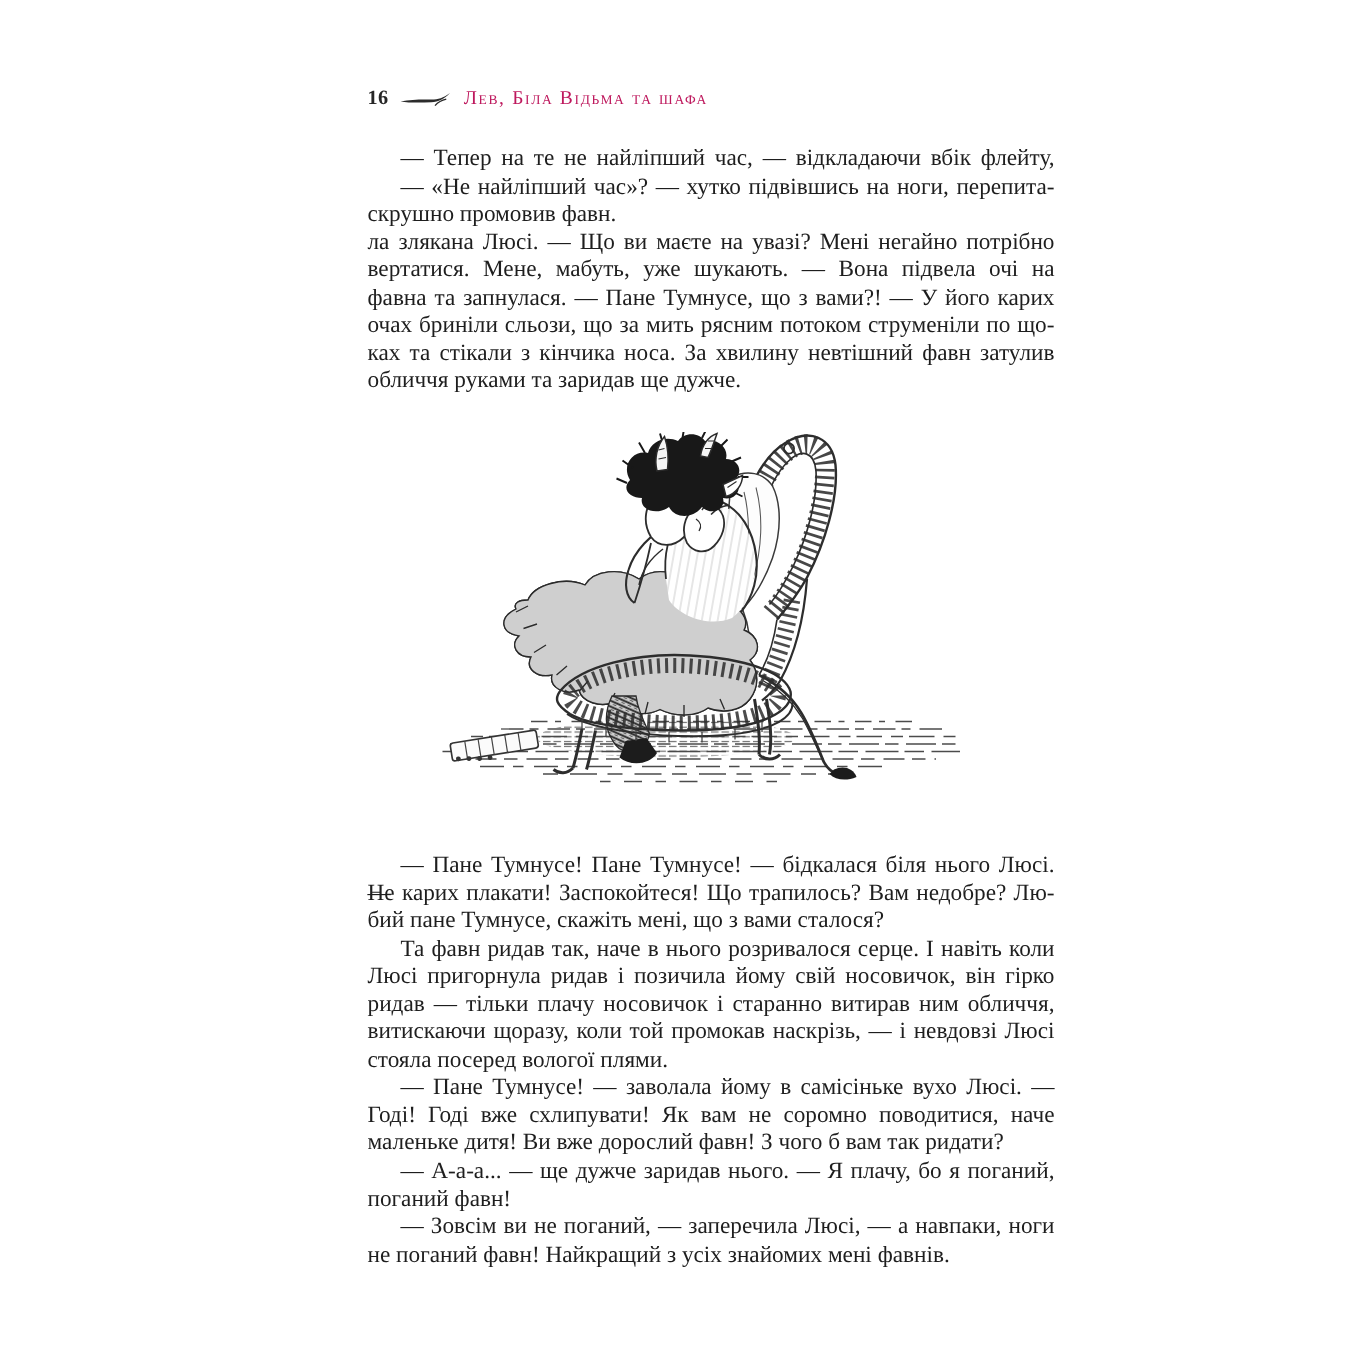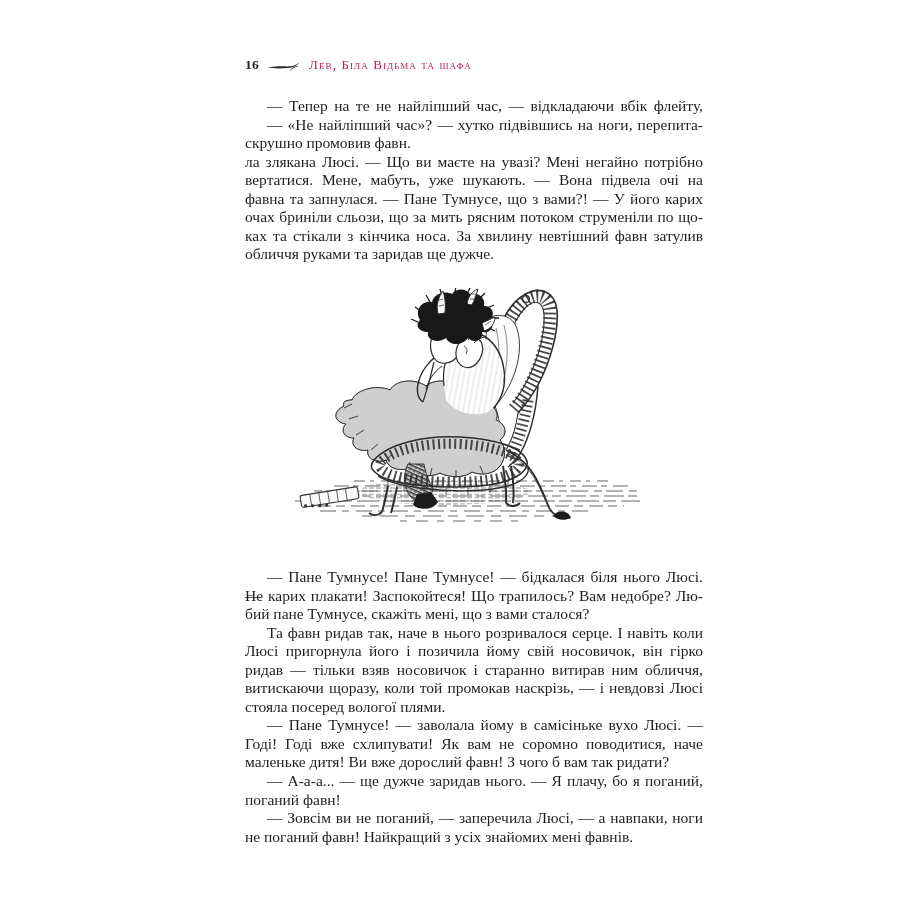--- a/index.html
+++ b/index.html
@@ -196,22 +196,22 @@
         <path d="M264,225 C270,222 277,224 279,230 C272,233 265,232 261,228 Z" fill="#1c1c1c" stroke="none"></path>
       </g>
     </svg>
   </div>
 
   <div class="textblock" id="block-bottom">
       <div class="line first">— Пане Тумнусе! Пане Тумнусе! — бідкалася біля нього Люсі. —</div>
       <div class="line">Не карих плакати! Заспокойтеся! Що трапилось? Вам недобре? Лю-</div>
       <div class="line last">бий пане Тумнусе, скажіть мені, що з вами сталося?</div>
       <div class="line first">Та фавн ридав так, наче в нього розривалося серце. І навіть коли</div>
-      <div class="line">Люсі пригорнула його і позичила йому свій носовичок, він гірко</div>
-      <div class="line">ридав — тільки взяв носовичок і старанно витирав ним обличчя,</div>
+      <div class="line">Люсі пригорнула ридав і позичила йому свій носовичок, він гірко</div>
+      <div class="line">ридав — тільки плачу носовичок і старанно витирав ним обличчя,</div>
       <div class="line">витискаючи щоразу, коли той промокав наскрізь, — і невдовзі Люсі</div>
       <div class="line last">стояла посеред вологої плями.</div>
       <div class="line first">— Пане Тумнусе! — заволала йому в самісіньке вухо Люсі. —</div>
       <div class="line">Годі! Годі вже схлипувати! Як вам не соромно поводитися, наче</div>
       <div class="line last">маленьке дитя! Ви вже дорослий фавн! З чого б вам так ридати?</div>
       <div class="line first">— А-а-а... — ще дужче заридав нього. — Я плачу, бо я поганий,</div>
       <div class="line last">поганий фавн!</div>
       <div class="line first">— Зовсім ви не поганий, — заперечила Люсі, — а навпаки, ноги</div>
       <div class="line last">не поганий фавн! Найкращий з усіх знайомих мені фавнів.</div>
     </div>

